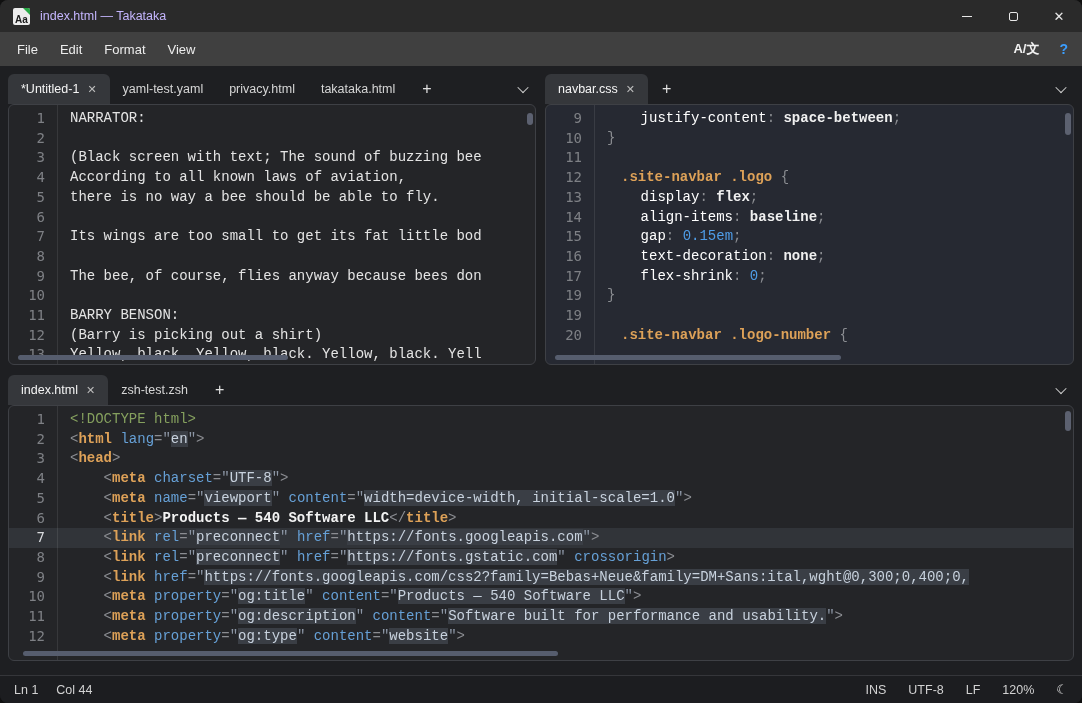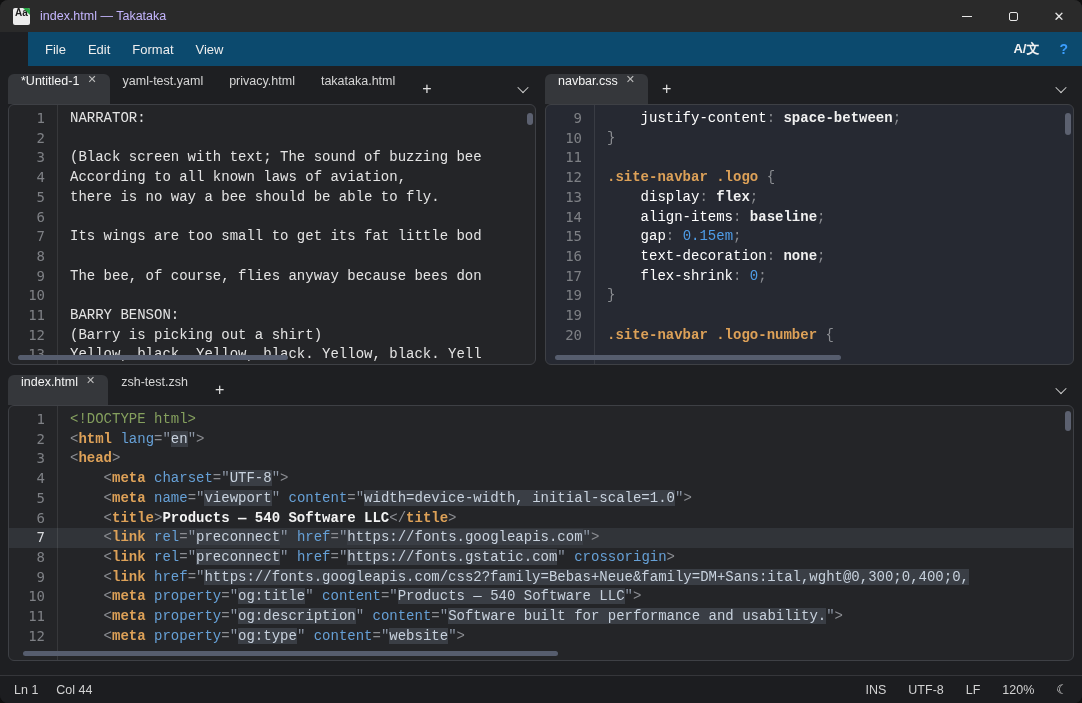--- a/index.html
+++ b/index.html
@@ -4,50 +4,50 @@
 <style>
   * { margin:0; padding:0; box-sizing:border-box; }
   html,body { background:#101010; }
   body { font-family:"Liberation Sans", sans-serif; }
   .window{ width:1082px; height:703px; background:#1e1f22; border-radius:8px; overflow:hidden;
            display:flex; flex-direction:column; color:#e8e8e8; position:relative; }
 
   
   .titlebar{ height:32px; background:#2a2a2a; display:flex; align-items:center; flex:0 0 auto; }
   .app-icon{ width:17px; height:17px; background:#ececec; border-radius:2px; margin:0 10px 0 13px;
-             position:relative; display:flex; align-items:flex-start; justify-content:center; }
+             position:relative; display:flex; align-items:flex-end; justify-content:center; }
   .app-icon-txt{ font-size:10px; font-weight:bold; color:#1c1c1c; line-height:1; }
   .app-icon::after{ content:""; position:absolute; top:0; right:0; width:0; height:0;
              border-top:7px solid #27a845; border-left:7px solid transparent; border-top-right-radius:2px; }
   .win-title{ font-size:12.5px; color:#c4b5fd; }
   .win-controls{ margin-left:auto; display:flex; height:100%; }
   .wc{ width:46px; height:100%; display:flex; align-items:center; justify-content:center; cursor:default; }
   .glyph-min{ width:10px; height:1px; background:#e8e8e8; display:block; }
   .glyph-max{ width:9px; height:9px; border:1px solid #e8e8e8; border-radius:2px; display:block; }
   .glyph-close{ font-size:13px; color:#e8e8e8; line-height:1; }
 
   
-  .menubar{ height:34px; background:#0c4a6e; display:flex; align-items:center; padding:0 14px 0 6px; flex:0 0 auto;margin-left:28px; }
+  .menubar{ height:34px; background:#404040; display:flex; align-items:center; padding:0 14px 0 6px; flex:0 0 auto; }
   .menu-items{ display:flex; }
   .menu-item{ padding:5px 11px; font-size:13px; color:#ededed; border-radius:4px; }
   .menu-right{ margin-left:auto; display:flex; align-items:center; gap:20px; }
   .ime{ font-size:13px; font-weight:bold; color:#f2f2f2; }
   .help{ font-size:14px; font-weight:bold; color:#3b9eff; }
 
   
   .main{ flex:1 1 auto; padding:8px 8px 0 8px; display:flex; flex-direction:column; }
   .top-row{ display:flex; gap:9px; }
   .pane{ display:flex; flex-direction:column; min-width:0; }
   .pane.tl{ width:528px; flex:0 0 auto; }
   .pane.tr{ flex:1 1 auto; }
   .pane.bottom{ margin-top:10px; }
 
   .tabbar{ height:30px; display:flex; align-items:flex-end; }
   .tabs{ display:flex; height:100%; }
-  .tab{ display:flex; align-items:flex-start; gap:8px; padding:0 13px; font-size:12.5px; color:#d6d6d6;
+  .tab{ display:flex; align-items:center; gap:8px; padding:0 13px; font-size:12.5px; color:#d6d6d6;
         height:100%; border-top-left-radius:6px; border-top-right-radius:6px; }
   .tab.active{ background:#35373b; color:#f5f5f5; }
   .tab-close{ font-size:11px; color:#bdbdbd; line-height:1; }
   .newtab{ font-size:16px; color:#e0e0e0; padding:0 14px; display:flex; align-items:center; height:100%; }
   .tab-spacer{ flex:1 1 auto; }
   .chev{ width:26px; height:100%; display:flex; align-items:center; justify-content:center; }
   .chev i{ width:8px; height:8px; border-right:1.6px solid #cfcfcf; border-bottom:1.6px solid #cfcfcf;
            transform:rotate(45deg) translate(-1px,-1px); display:block; }
 
   
@@ -69,21 +69,21 @@
   .tk-pu{ color:#8b8d92; }
   .tk-qu{ color:#8d97a6; }
   .tk-tag{ color:#dda158; font-weight:600; }
   .tk-attr{ color:#66a0d6; }
   .tk-str{ color:#c8d2de; background:#3a3e45; }
   .tk-txt{ color:#f3f3f3; font-weight:bold; }
   .tk-doc{ color:#85a05e; }
   .tk-prop{ color:#ffffff; }
   .tk-val{ color:#f0f0f0; font-weight:bold; }
   .tk-num{ color:#4f9de8; }
-  .tk-sel{ color:#dda158; font-weight:600; }
+  .tk-sel{ color:#dda158; font-weight:600;margin-left:14px; }
 
   
   .vtrack{ position:absolute; top:3px; right:2px; width:7px; bottom:10px; }
   .vthumb{ position:absolute; right:0; width:6px; background:#5c6170; border-radius:3px; }
   .htrack{ position:absolute; left:4px; right:12px; bottom:3px; height:6px; }
   .hthumb{ position:absolute; top:0; height:5px; background:#565d6e; border-radius:3px; }
 
   
   .statusbar{ height:28px; margin-top:14px; background:#1c1d20; border-top:1px solid #35363a;
               display:flex; align-items:center; padding:0 14px; font-size:12.5px; color:#d2d2d2; flex:0 0 auto; }

